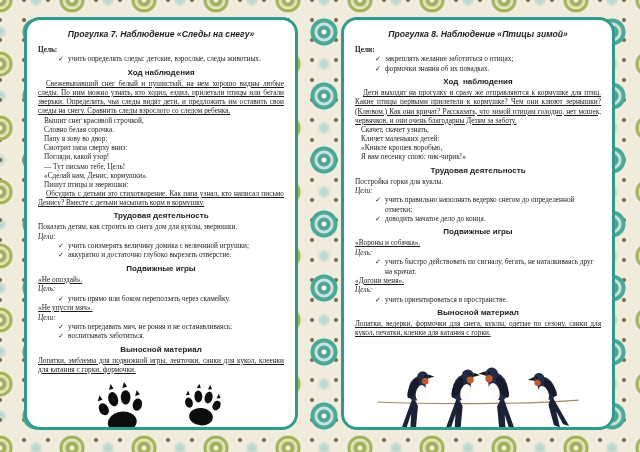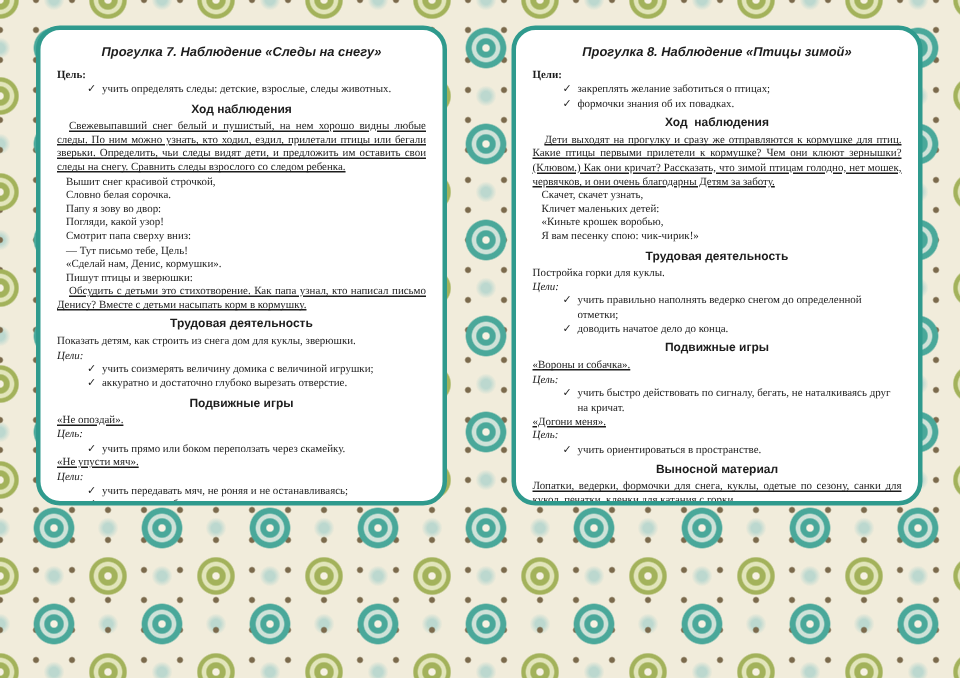--- a/index.html
+++ b/index.html
@@ -9,21 +9,21 @@
     background-color:#f1ecdb;
     background-image:
       radial-gradient(circle, #f6f1e2 2px, #4aa89a 3px 6px, #cfe2d8 7px 9px, #4aa89a 10px 13px, rgba(74,168,154,0) 14px),
       radial-gradient(circle, #f6f1e2 2px, #a3b25b 3px 6px, #e2e5bb 7px 9px, #a3b25b 10px 12px, rgba(163,178,91,0) 13px),
       radial-gradient(circle, #7b6a4c 1.5px, rgba(123,106,76,0) 2.5px),
       radial-gradient(circle, #bcd8cf 3px, rgba(188,216,207,0) 7px);
     background-size:72px 64px, 72px 64px, 24px 20px, 36px 32px;
     background-position:0 0, 36px 32px, 12px 10px, 18px 16px;
   }
   .panel{
-    position:absolute;top:17px;width:274px;height:320px;
+    position:absolute;top:17px;width:274px;height:413px;
     background:#ffffff;border:3px solid #2f9a8d;border-radius:16px;
     box-sizing:border-box;padding:7px 11px 6px 11px;overflow:hidden;
   }
   .panel.left{left:24px;}
   .panel.right{left:341px;}
   .doc-title{
     font-family:"Liberation Sans",sans-serif;font-weight:bold;font-style:italic;
     font-size:8.6px;text-align:center;margin:2px 0 6px 0;white-space:pre-wrap;
   }
   .h{
@@ -53,22 +53,22 @@
   <div class="check-item">
     <span class="ck">✓</span>
     <span class="tx">учить определять следы: детские, взрослые, следы животных.</span>
   </div>
 
   <div class="h">Ход наблюдения</div>
   <p class="body">Свежевыпавший снег белый и пушистый, на нем хорошо видны любые следы. По ним можно узнать, кто ходил, ездил, прилетали птицы или бегали зверьки. Определить, чьи следы видят дети, и предложить им оставить свои следы на снегу. Сравнить следы взрослого со следом ребенка.</p>
   <div class="line">Вышит снег красивой строчкой,</div>
   <div class="line">Словно белая сорочка.</div>
   <div class="line">Папу я зову во двор:</div>
+  <div class="line">Смотрит папа сверху вниз:</div>
   <div class="line">Погляди, какой узор!</div>
-  <div class="line">Смотрит папа сверху вниз:</div>
   <div class="line">— Тут письмо тебе, Цель!</div>
   <div class="line">«Сделай нам, Денис, кормушки».</div>
   <div class="line">Пишут птицы и зверюшки:</div>
   <p class="body">Обсудить с детьми это стихотворение. Как папа узнал, кто написал письмо Денису? Вместе с детьми насыпать корм в кормушку.</p>
 
   <div class="h">Трудовая деятельность</div>
   <div class="line" style="margin-left:0">Показать детям, как строить из снега дом для куклы, зверюшки.</div>
   <div class="label-italic">Цели:</div>
   <div class="check-item">
     <span class="ck">✓</span>
@@ -91,20 +91,21 @@
   <div class="check-item">
     <span class="ck">✓</span>
     <span class="tx">учить передавать мяч, не роняя и не останавливаясь;</span>
   </div>
   <div class="check-item">
     <span class="ck">✓</span>
     <span class="tx">воспитывать заботиться.</span>
   </div>
 
   <div class="h">Выносной материал</div>
+  <p class="body" style="text-indent:0">Лопатки, эмблемы для подвижной игры, ленточки, санки для кукол, клеенки для катания с горки, формочки.</p>
 
   <div class="art paws">
     <svg width="220" height="58" viewBox="0 0 220 60">
       <defs>
         <g id="paw" fill="#0d0d0d">
           <ellipse cx="30" cy="44" rx="15" ry="11"></ellipse>
           <ellipse cx="13" cy="28" rx="4.8" ry="6.5" transform="rotate(-22 13 28)"></ellipse>
           <ellipse cx="24" cy="19" rx="5" ry="7.5" transform="rotate(-8 24 19)"></ellipse>
           <ellipse cx="37" cy="19" rx="5" ry="7.5" transform="rotate(8 37 19)"></ellipse>
           <ellipse cx="48" cy="28" rx="4.8" ry="6.5" transform="rotate(22 48 28)"></ellipse>

